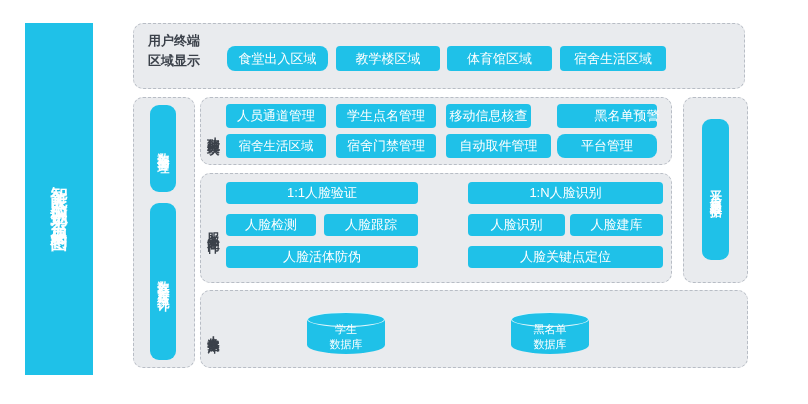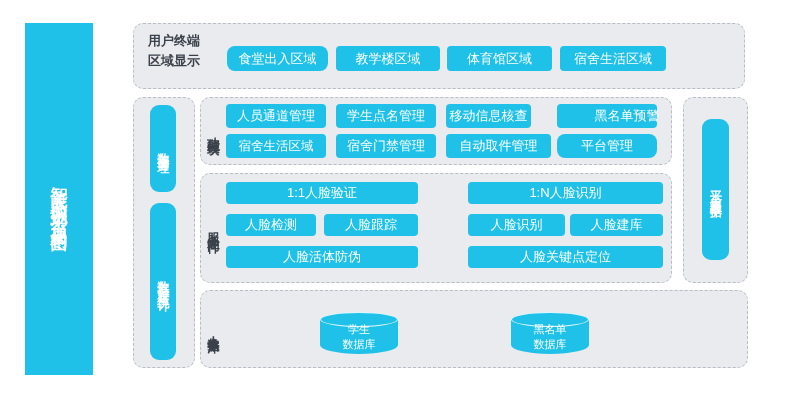--- a/index.html
+++ b/index.html
@@ -126,21 +126,21 @@
   <div class="node" style="left:324px;top:214px;width:94px;height:22px;">人脸跟踪</div>
   <div class="node" style="left:226px;top:246px;width:192px;height:22px;">人脸活体防伪</div>
   <div class="node" style="left:468px;top:182px;width:195px;height:22px;">1:N人脸识别</div>
   <div class="node" style="left:468px;top:214px;width:97px;height:22px;">人脸识别</div>
   <div class="node" style="left:570px;top:214px;width:93px;height:22px;">人脸建库</div>
   <div class="node" style="left:468px;top:246px;width:195px;height:22px;">人脸关键点定位</div>
 
   <div class="panel p-db"></div>
   <div class="sec-label" style="left:203px;width:20px;top:290px;height:78px;letter-spacing:1px;font-size:12px;">人像数据库</div>
 
-  <div class="cylinder" style="left:320px;top:312px;">
+  <div class="cylinder" style="left:307px;top:312px;">
     <div class="cyl-body"></div>
     <div class="cyl-top"></div>
     <div class="cyl-text">
       <div>学生</div>
       <div>数据库</div>
     </div>
   </div>
 
   <div class="cylinder" style="left:511px;top:312px;">
     <div class="cyl-body"></div>

